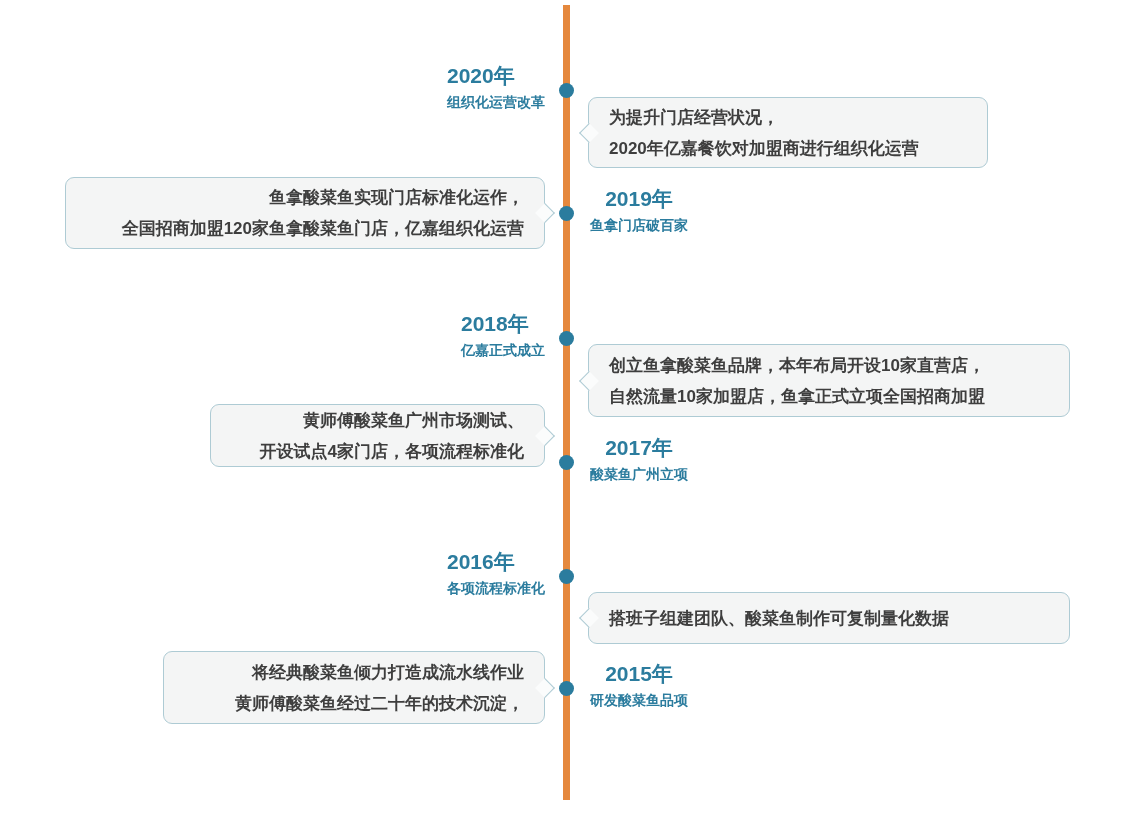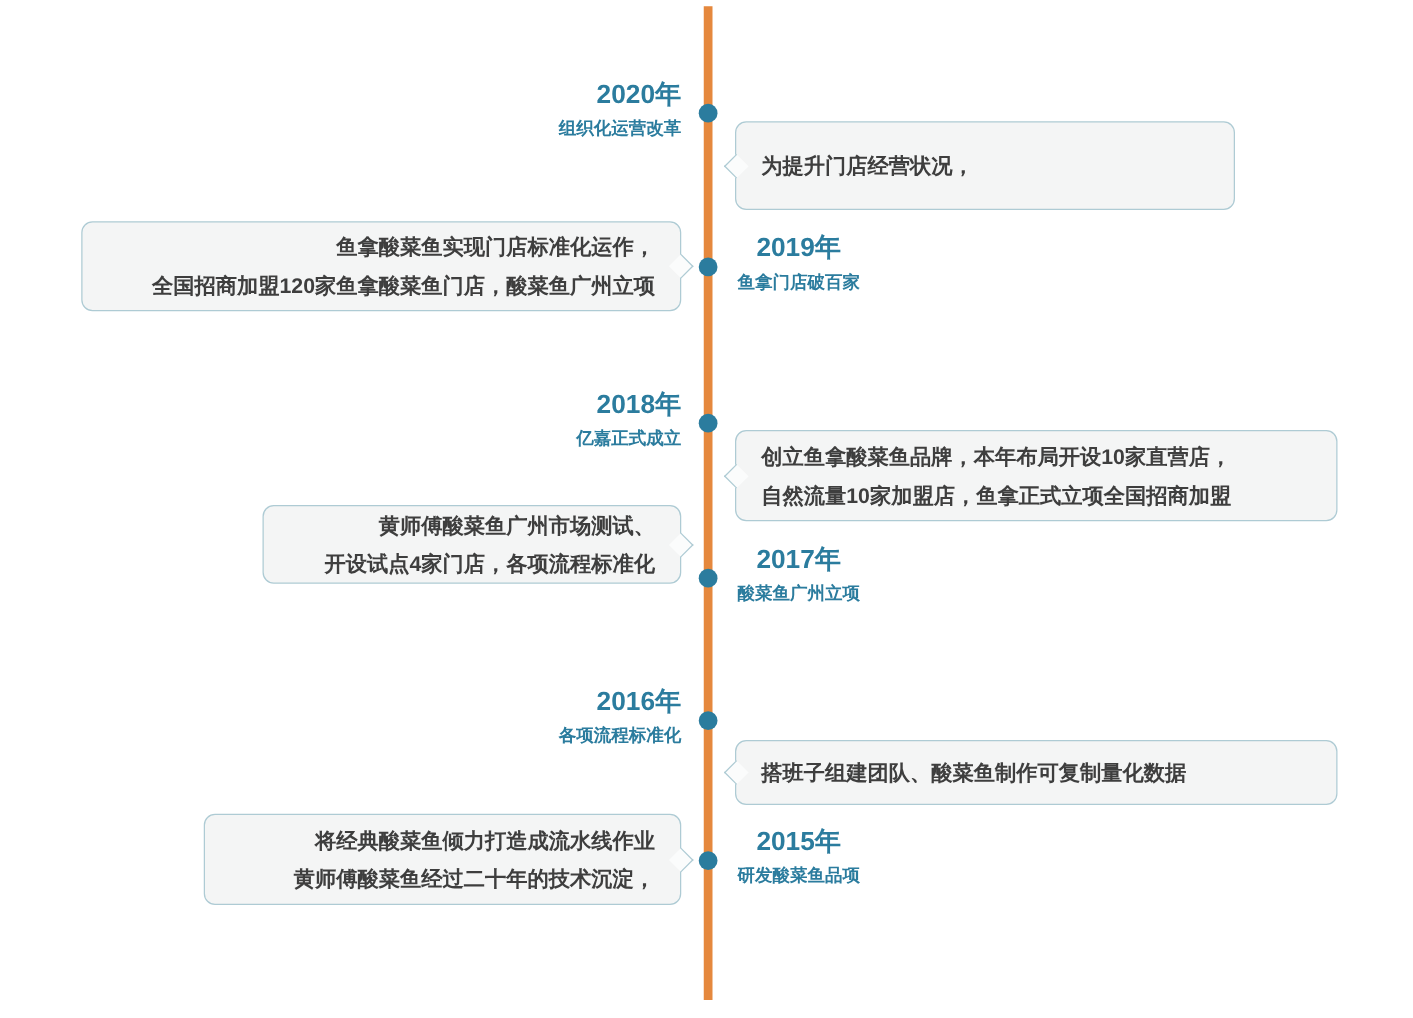--- a/index.html
+++ b/index.html
@@ -21,21 +21,21 @@
     background:var(--accent-teal,#2B7C9E);
     z-index:3;
   }
   .label{
     position:absolute;
     color:var(--accent-teal,#2B7C9E);
     font-weight:700;
     line-height:26px;
     white-space:nowrap;
   }
-  .label-left{ right:585px; text-align:right; }
+  .label-left{ right:585px; text-align:left; }
   .label-right{ left:590px; text-align:center; }
   .label .year{ font-size:21px; }
   .label .subtitle{ font-size:14px; }
   .bubble{
     position:absolute;
     box-sizing:border-box;
     background:var(--bubble-bg,#F4F5F5);
     border:1px solid var(--bubble-border,#AECBD4);
     border-radius:9px;
     display:flex;flex-direction:column;justify-content:center;
@@ -74,32 +74,33 @@
   <div class="axis"></div>
 
   <section>
     <div class="dot" style="top:83px"></div>
     <div class="label label-left" style="top:63px">
       <div class="year">2020年</div>
       <div class="subtitle">组织化运营改革</div>
     </div>
     <div class="bubble tail-left" style="left:588px;top:57px;width:400px;height:71px">
       <div>为提升门店经营状况，</div>
+      <div>2020年亿嘉餐饮对加盟商进行组织化运营</div>
     </div>
   </section>
 
   <section>
     <div class="dot" style="top:206px"></div>
     <div class="label label-right" style="top:186px">
       <div class="year">2019年</div>
       <div class="subtitle">鱼拿门店破百家</div>
     </div>
     <div class="bubble tail-right" style="left:65px;top:177px;width:480px;height:72px">
       <div>鱼拿酸菜鱼实现门店标准化运作，</div>
-      <div>全国招商加盟120家鱼拿酸菜鱼门店，酸菜鱼广州立项</div>
+      <div>全国招商加盟120家鱼拿酸菜鱼门店，亿嘉组织化运营</div>
     </div>
   </section>
 
   <section>
     <div class="dot" style="top:331px"></div>
     <div class="label label-left" style="top:311px">
       <div class="year">2018年</div>
       <div class="subtitle">亿嘉正式成立</div>
     </div>
     <div class="bubble tail-left" style="left:588px;top:304px;width:482px;height:73px">

